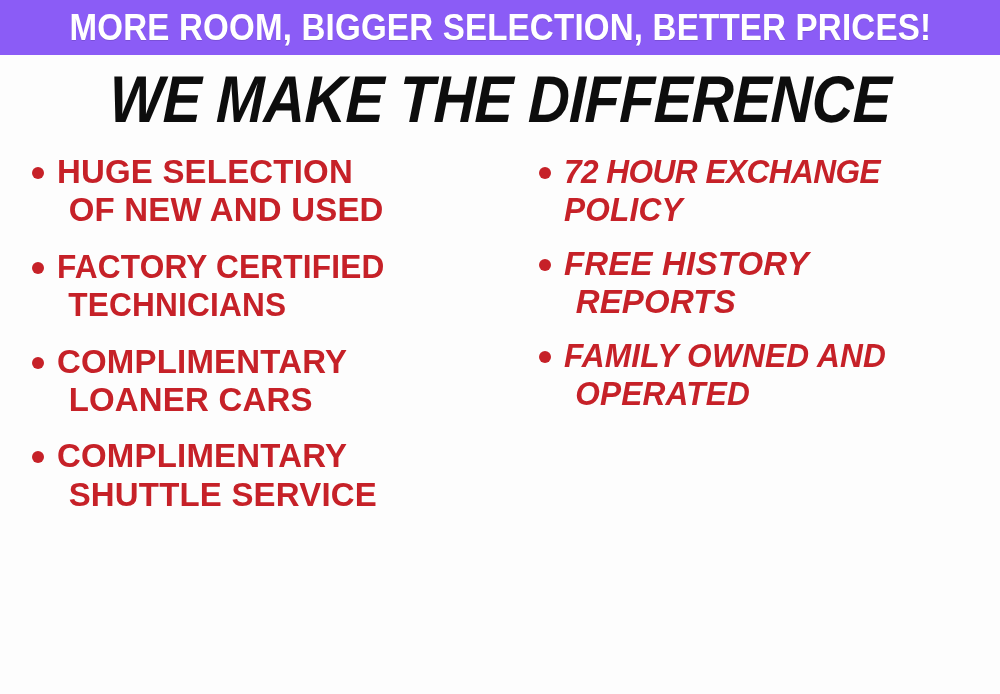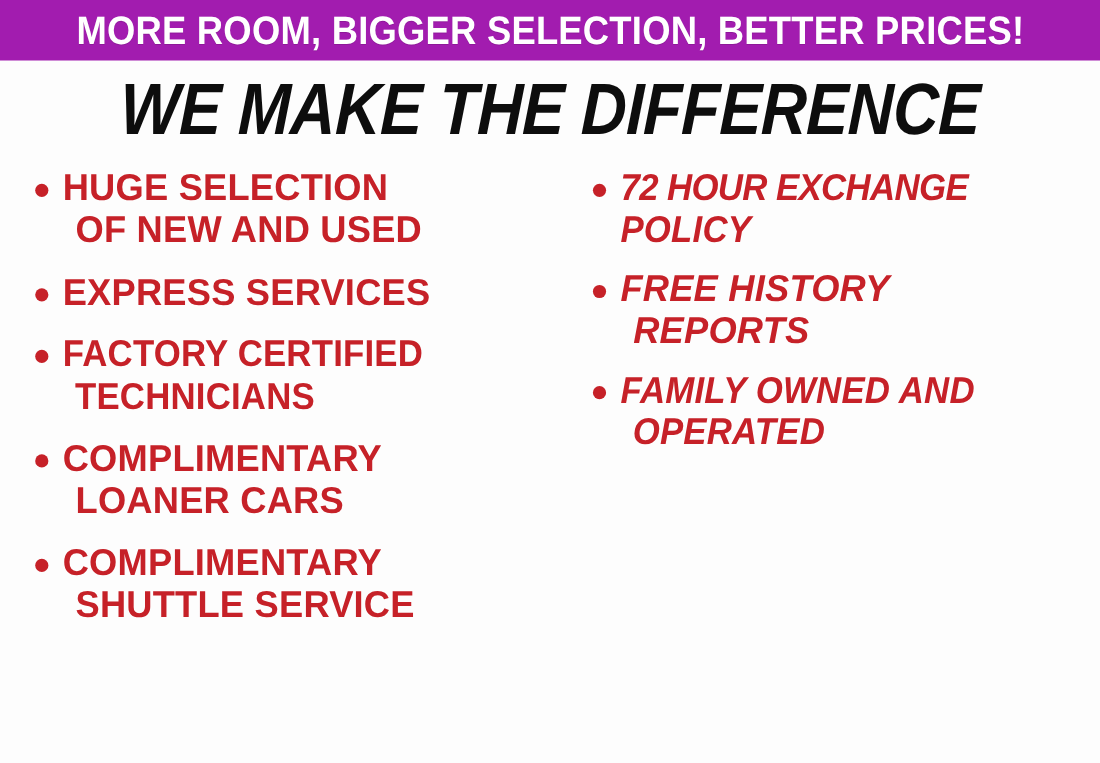--- a/index.html
+++ b/index.html
@@ -18,21 +18,21 @@
     -webkit-font-smoothing: antialiased;
   }
 
   
   #top-strip {
     position: absolute;
     left: 0;
     top: 0;
     width: 1000px;
     height: 55px;
-    background: #a21caf;
+    background: #8b5cf6;
     display: flex;
     align-items: center;
     justify-content: center;
   }
 
   #top-strip-text {
     color: #ffffff;
     font-family: "Liberation Sans", sans-serif;
     font-weight: bold;
     font-size: 36px;
@@ -138,26 +138,20 @@
     <div class="column" id="col-left">
 
       <div class="bullet-item">
         <span class="bullet-dot"></span>
         <span class="bullet-label">
           <span class="ln">HUGE SELECTION</span>
           <span class="ln indent">OF NEW AND USED</span>
         </span>
       </div>
 
-      <div class="bullet-item">
-        <span class="bullet-dot"></span>
-        <span class="bullet-label">
-          <span class="ln">EXPRESS SERVICES</span>
-        </span>
-      </div>
 
       <div class="bullet-item">
         <span class="bullet-dot"></span>
         <span class="bullet-label squeeze">
           <span class="ln">FACTORY CERTIFIED</span>
           <span class="ln indent">TECHNICIANS</span>
         </span>
       </div>
 
       <div class="bullet-item">

